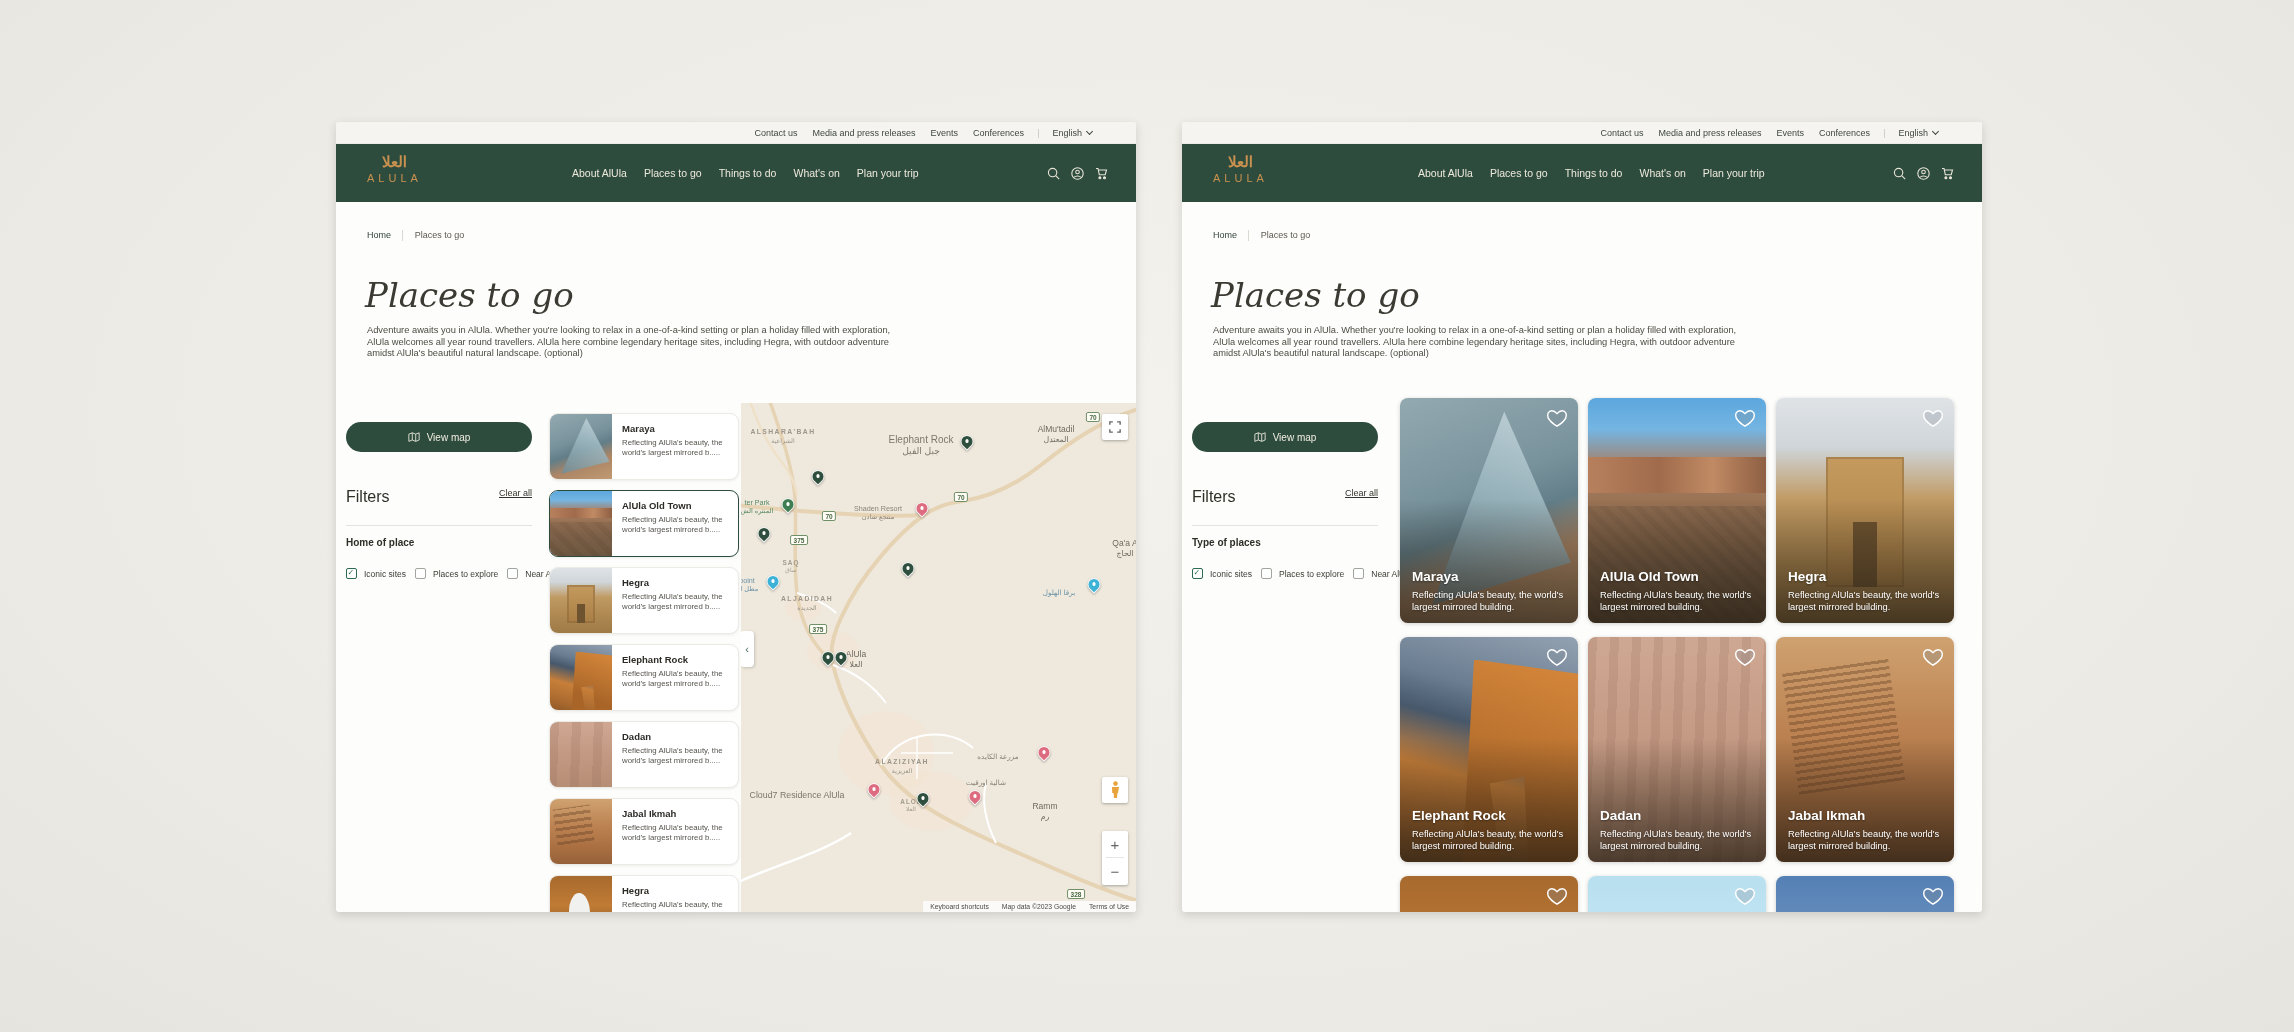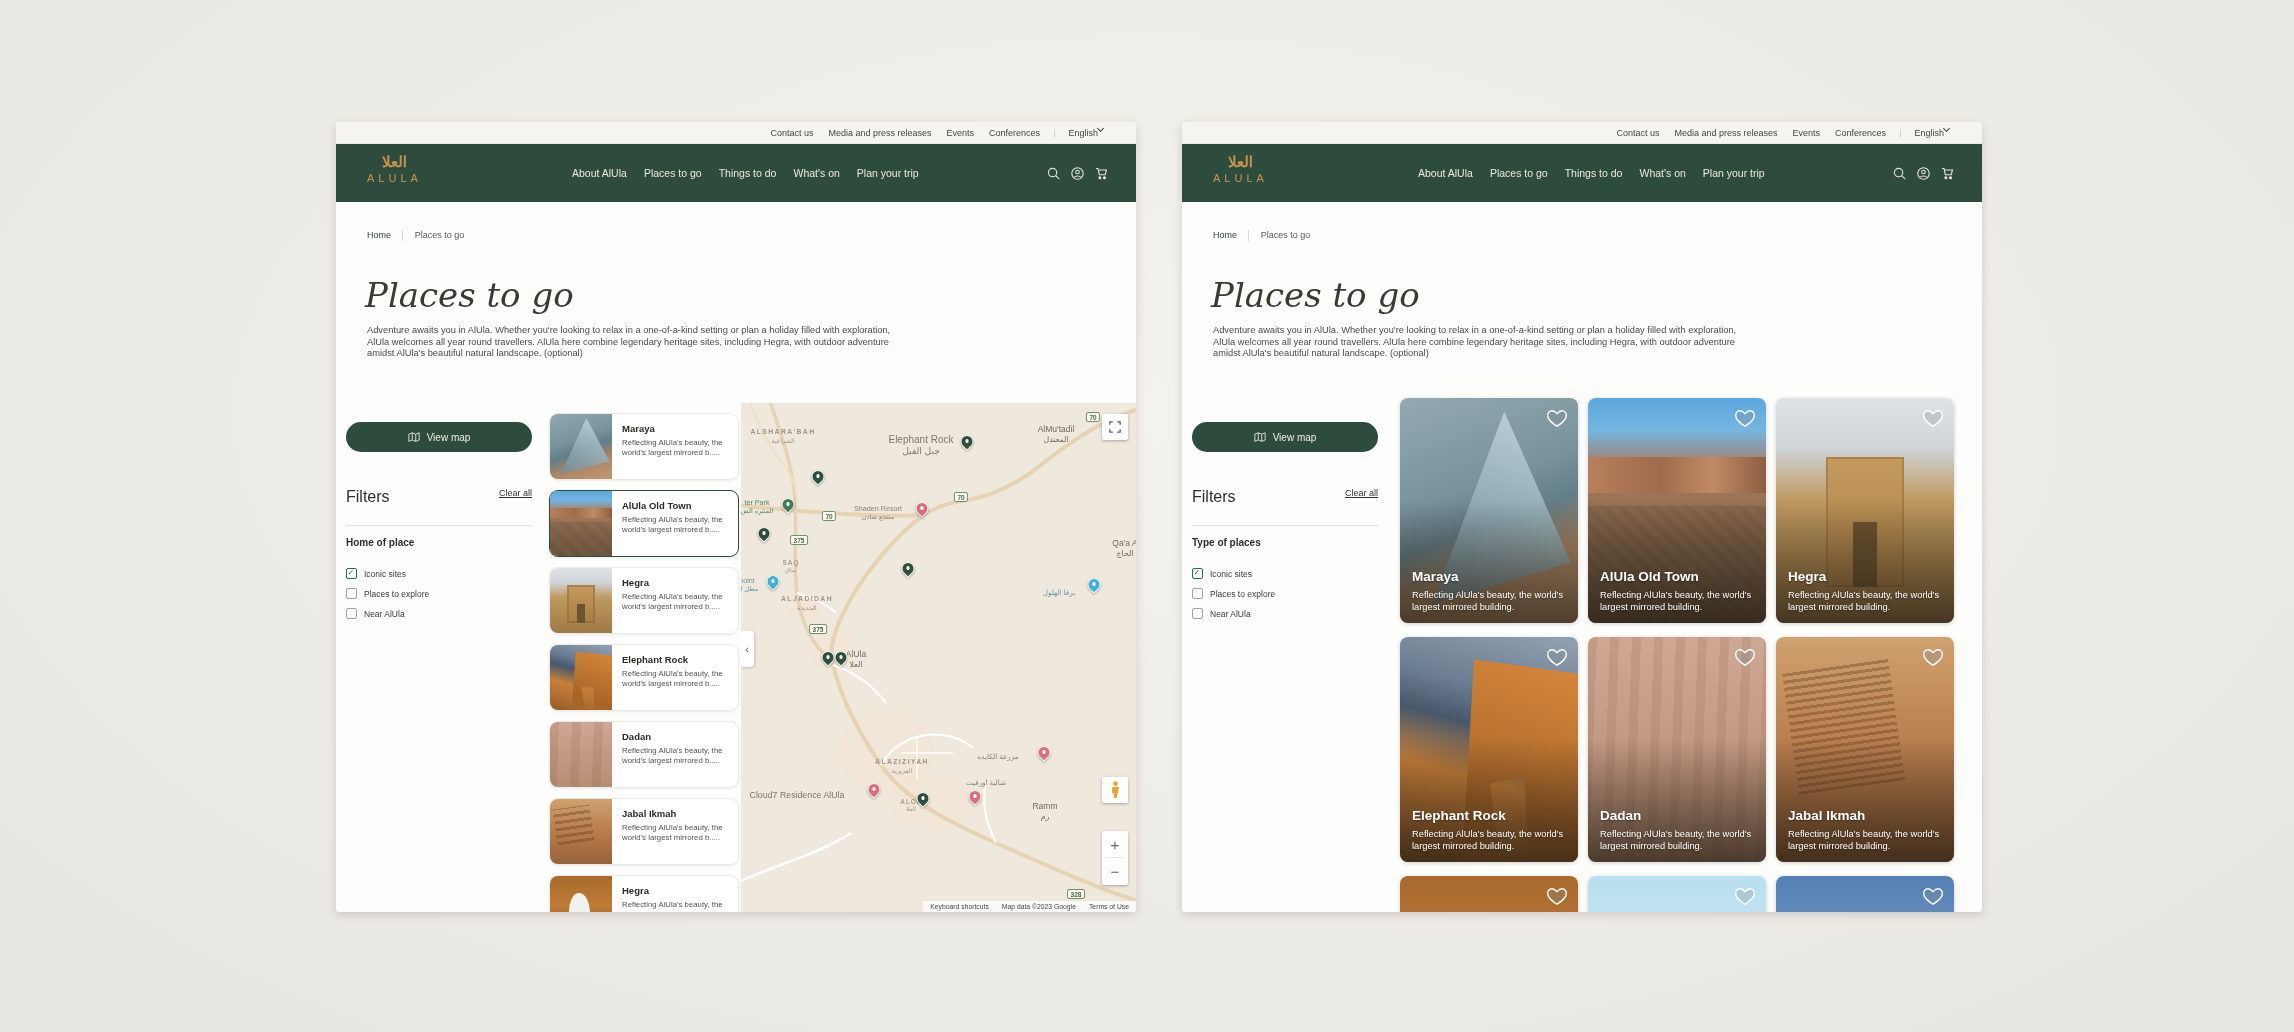--- a/index.html
+++ b/index.html
@@ -6,25 +6,25 @@
   .stage{position:relative;width:2294px;height:1032px;overflow:hidden;
          background:radial-gradient(ellipse at 50% 40%,#f4f2ec 0%,#eceae4 70%,#e6e4de 100%);
          font-family:"Liberation Sans",sans-serif;}
   .window{position:absolute;top:122px;width:800px;height:790px;background:#fdfdfb;border-radius:3px;
           overflow:hidden;box-shadow:0 3px 10px rgba(40,38,30,.16);}
   #win-left{left:336px}
   #win-right{left:1182px}
 
   
   .utilbar{height:21px;background:#f5f4f0;display:flex;align-items:center;justify-content:flex-end;
-           gap:13px;padding-right:33px;font-size:9px;color:#3e463f;border-bottom:1px solid #eceae4}
+           gap:13px;padding-right:44px;font-size:9px;color:#3e463f;border-bottom:1px solid #eceae4}
   .u-links{display:flex;gap:15px}
   .ulink{cursor:pointer}
   .util-divider{color:#c6c4bc}
-  .lang{display:flex;align-items:flex-start;cursor:pointer}
+  .lang{display:flex;align-items:center;gap:5px;cursor:pointer}
   .chev{display:inline-block;width:4px;height:4px;border-right:1px solid #3e463f;border-bottom:1px solid #3e463f;
         transform:rotate(45deg);margin-top:-2px}
 
   
   .header{height:58px;background:#2d4c3d;position:relative}
   .logo{position:absolute;left:31px;top:10px;color:#c9914f;text-align:center;line-height:1;cursor:pointer}
   .logo .l-ar{font-size:15px;font-weight:bold;display:block;letter-spacing:1px}
   .logo .l-latin{font-size:11px;letter-spacing:4px;display:block;margin-top:4px}
   .nav{position:absolute;left:236px;top:0;height:58px;display:flex;gap:17px;align-items:center;
        font-size:10.5px;color:#eee9dc}
@@ -44,21 +44,21 @@
 
   
   .viewmap-btn{position:absolute;left:10px;top:300px;width:186px;height:30px;border-radius:15px;background:#2d4c3d;
                color:#f1ede1;font-size:10px;display:flex;align-items:center;justify-content:center;gap:7px;
                border:none;cursor:pointer;font-family:inherit}
   .filters-head{position:absolute;left:10px;top:366px;width:186px;display:flex;justify-content:space-between;align-items:flex-start}
   .filters-title{font-size:16px;color:#2f2f29}
   .clear-all{font-size:9px;text-decoration:underline;color:#34332d;cursor:pointer}
   .filters-divider{position:absolute;left:10px;top:403px;width:186px;border-top:1px solid #e5e3dc}
   .type-label{position:absolute;left:10px;top:415px;font-size:10px;font-weight:bold;color:#2f2f29}
-  .options{position:absolute;left:10px;top:446px;display:flex;flex-direction:column;gap:9px}
+  .options{position:absolute;left:10px;top:446px;display:flex;flex-direction:row;gap:9px}
   .opt{display:flex;align-items:center;gap:7px;font-size:8.5px;color:#3d3c36;cursor:pointer}
   .box{width:9px;height:9px;border:1px solid #a0a59e;border-radius:2px;position:relative;background:#fff;flex:0 0 9px}
   .box.checked{border-color:#2d6a52}
   .box.checked::after{content:"\2713";position:absolute;left:0.5px;top:-1.5px;font-size:8px;color:#2d6a52}
 
   
   .place-list{position:absolute;left:213px;top:291px;width:190px;display:flex;flex-direction:column;gap:10px}
   .place-item{height:65px;flex:0 0 65px;background:#fff;border:1px solid #ebeae5;border-radius:9px;display:flex;
               overflow:hidden;box-shadow:0 1px 3px rgba(0,0,0,.07);cursor:pointer}
   .place-item.selected{border-color:#2d4c3d}

